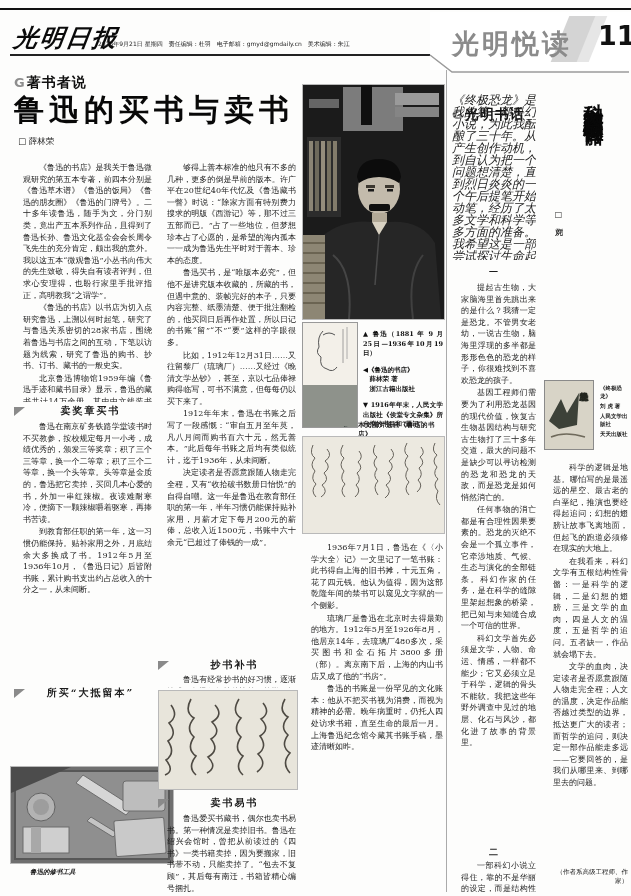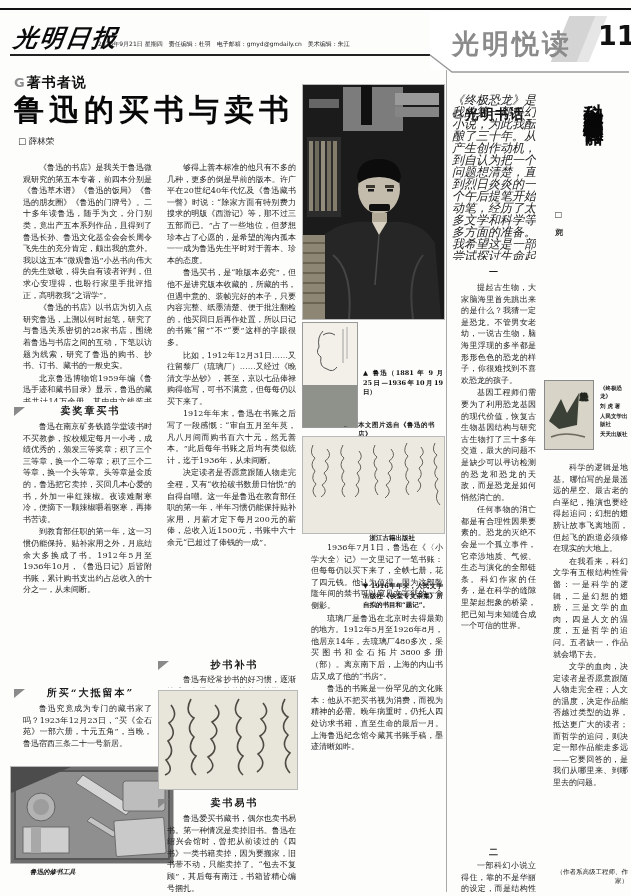--- a/index.html
+++ b/index.html
@@ -26,21 +26,21 @@
   .divider-v{position:absolute;left:446px;top:70px;width:1px;height:822px;background:#aaa;}
   .body-txt{font-size:8px;line-height:11.6px;text-align:justify;overflow:hidden;}
   .body-txt p{margin:0 0 1px 9px;text-indent:2em;}
   .subhead{display:flex;align-items:center;font-size:10px;font-weight:bold;overflow:hidden;}
   .subhead .tri{width:0;height:0;border-top:9px solid #8a8a8a;border-right:11px solid transparent;margin-right:4px;flex:none;}
   .subhead .tx{flex:1;text-align:center;letter-spacing:2px;}
   .hdivider{font-size:9px;font-weight:bold;text-align:center;letter-spacing:1px;}
   
   .l-title{position:absolute;left:14px;top:90px;font-size:30px;font-weight:bold;letter-spacing:5px;color:#080808;}
   .l-author{position:absolute;left:18px;top:136px;font-size:8.5px;}
-  .caption{font-size:6.5px;line-height:9.5px;color:#111;font-weight:bold;text-align:justify;margin-top:39px;}
+  .caption{font-size:6.5px;line-height:9.5px;color:#111;font-weight:bold;text-align:justify;}
   .credit{font-size:6.5px;font-weight:bold;letter-spacing:0.5px;}
   .imgframe{border:1px solid #b9b9b9;box-sizing:border-box;background:#eee;overflow:hidden;}
   .ms{background:#edebe3;}
   .tools-cap{font-size:6.5px;font-style:italic;font-weight:bold;color:#222;}
   .cover1{position:absolute;left:302px;top:322px;width:56px;height:106px;border:1px solid #999;box-sizing:border-box;
           background:#f3f0e9;overflow:hidden;}
   .cover1 .band{position:absolute;left:0;bottom:0;width:100%;height:42px;background:#8e928b;}
   .cover1 .vt{position:absolute;right:6px;bottom:3px;writing-mode:vertical-rl;font-size:8px;font-weight:bold;color:#15241c;letter-spacing:1px;}
   
   .r-vtitle{position:absolute;left:40px;top:0;writing-mode:vertical-rl;font-size:20px;font-weight:bold;
@@ -160,23 +160,20 @@
     <span class="tx">卖奖章买书</span>
   </div>
   <div class="abs body-txt" style="left:14px;top:421px;width:138px;height:260px;">
     <p>鲁迅在南京矿务铁路学堂读书时不买教参，按校规定每月一小考，成绩优秀的，颁发三等奖章；积了三个三等章，换一个二等章；积了三个二等章，换一个头等章。头等章是金质的，鲁迅把它卖掉，买回几本心爱的书，外加一串红辣椒。夜读难耐寒冷，便摘下一颗辣椒嚼着驱寒，再捧书苦读。</p>
     <p>到教育部任职的第一年，这一习惯仍能保持。贴补家用之外，月底结余大多换成了书。1912年5月至1936年10月，《鲁迅日记》后皆附书账，累计购书支出约占总收入的十分之一，从未间断。</p>
   </div>
   <div class="abs subhead" style="left:14px;top:686px;width:138px;">
     <span class="tri"></span>
     <span class="tx">所买“大抵留本”</span>
   </div>
-  <div class="abs body-txt" style="left:14px;top:703px;width:138px;height:58px;">
-    <p>鲁迅究竟成为专门的藏书家了吗？1923年12月23日，“买《金石苑》一部六册，十元五角”，当晚，鲁迅宿西三条二十一号新居。</p>
-  </div>
 
   <div class="abs imgframe" style="left:10px;top:766px;width:164px;height:98px;">
     <svg width="162" height="96" viewBox="0 0 162 96">
       <rect width="162" height="96" fill="#6f6f6f"></rect>
       <rect x="4" y="4" width="154" height="88" fill="#8f8f8f" stroke="#575757" stroke-width="2"></rect>
       <path d="M0 0 L60 0 L0 26 Z" fill="#4c4c4c"></path>
       <circle cx="30" cy="40" r="14" fill="#b3b3b3" stroke="#636363"></circle>
       <circle cx="30" cy="40" r="8" fill="#9d9d9d"></circle>
       <polygon points="72,8 122,40 115,48 65,16" fill="#d6d6d6" stroke="#6d6d6d"></polygon>
       <polygon points="80,50 106,66 102,70 76,54" fill="#c4c4c4" stroke="#6d6d6d"></polygon>
@@ -219,40 +216,41 @@
   </div>
   <div class="abs subhead" style="left:158px;top:796px;width:138px;">
     <span class="tri"></span>
     <span class="tx">卖书易书</span>
   </div>
   <div class="abs body-txt" style="left:158px;top:813px;width:138px;height:80px;">
     <p>鲁迅爱买书藏书，偶尔也卖书易书。第一种情况是卖掉旧书。鲁迅在绍兴会馆时，曾把从前读过的《四书》一类书籍卖掉，因为要搬家，旧书带不动，只能卖掉了。“包去不复顾”，其后每有南迁，书箱皆精心编号捆扎。</p>
   </div>
 
   <div class="abs body-txt" style="left:302px;top:542px;width:141px;height:350px;">
-    <p>1936年7月1日，鲁迅在《〈小学大全〉记》一文里记了一笔书账：但每每仍以买下来了，全帙七册，花了四元钱。他认为值得，因为这部乾隆年间的禁书可以窥见文字狱的一个侧影。</p>
+    <p>1936年7月1日，鲁迅在《〈小学大全〉记》一文里记了一笔书账：此书得自上海的旧书摊，十元五角，花了四元钱。他认为值得，因为这部乾隆年间的禁书可以窥见文字狱的一个侧影。</p>
     <p>琉璃厂是鲁迅在北京时去得最勤的地方。1912年5月至1926年8月，他居京14年，去琉璃厂480多次，采买图书和金石拓片3800多册（部）。离京南下后，上海的内山书店又成了他的“书房”。</p>
     <p>鲁迅的书账是一份罕见的文化账本：他从不把买书视为消费，而视为精神的必需。晚年病重时，仍托人四处访求书籍，直至生命的最后一月。上海鲁迅纪念馆今藏其书账手稿，墨迹清晰如昨。</p>
   </div>
 
   <div class="abs" style="left:452px;top:76px;margin-top:28px;">
     <span class="gicon">G</span><span class="glabel">光明书话</span>
   </div>
 
   <div class="abs" style="left:544px;top:88px;width:84px;height:292px;">
     <div class="r-vtitle">科幻文学的五根结构性骨骼</div>
     <div class="r-vauthor">□ 刘虎</div>
   </div>
 
   <div class="abs r-intro" style="left:452px;top:94px;width:84px;height:166px;">《终极恐龙》是我的第一部科幻小说，为此我酝酿了三十年。从产生创作动机，到自认为把一个问题想清楚，直到烈日炎炎的一个午后提笔开始动笔，经历了太多文学和科学等多方面的准备。我希望这是一部尝试探讨生命起源与人类社会之所以如此相似的书，能对应历史，观照当下，对未来有些启示期许。</div>
   <div class="abs hdivider" style="left:452px;top:266px;width:84px;">一</div>
   <div class="abs body-txt" style="left:452px;top:282px;width:84px;height:558px;">
     <p>提起古生物，大家脑海里首先跳出来的是什么？我猜一定是恐龙。不管男女老幼，一说古生物，脑海里浮现的多半都是形形色色的恐龙的样子，你很难找到不喜欢恐龙的孩子。</p>
     <p>基因工程师们需要为了利用恐龙基因的现代价值，恢复古生物基因结构与研究古生物打了三十多年交道，最大的问题不是缺少可以寻访检测的恐龙和恐龙的天敌，而是恐龙是如何悄然消亡的。</p>
     <p>任何事物的消亡都是有合理性因果要素的。恐龙的灭绝不会是一个孤立事件，它牵涉地质、气候、生态与演化的全部链条。科幻作家的任务，是在科学的缝隙里架起想象的桥梁，把已知与未知缝合成一个可信的世界。</p>
+    <p>科幻文学首先必须是文学，人物、命运、情感，一样都不能少；它又必须立足于科学，逻辑的骨头不能软。我把这些年野外调查中见过的地层、化石与风沙，都化进了故事的背景里。</p>
   </div>
   <div class="abs hdivider" style="left:452px;top:846px;width:84px;">二</div>
   <div class="abs body-txt" style="left:452px;top:860px;width:84px;height:34px;">
     <p>一部科幻小说立得住，靠的不是华丽的设定，而是结构性的骨骼。</p>
   </div>
 
   <div class="cover2">
     <svg width="48" height="68" viewBox="0 0 48 68">
       <rect width="48" height="68" fill="#d8d4c7"></rect>
       <polygon points="4,40 16,18 22,32 34,12 32,44 14,48" fill="#3c4138"></polygon>

